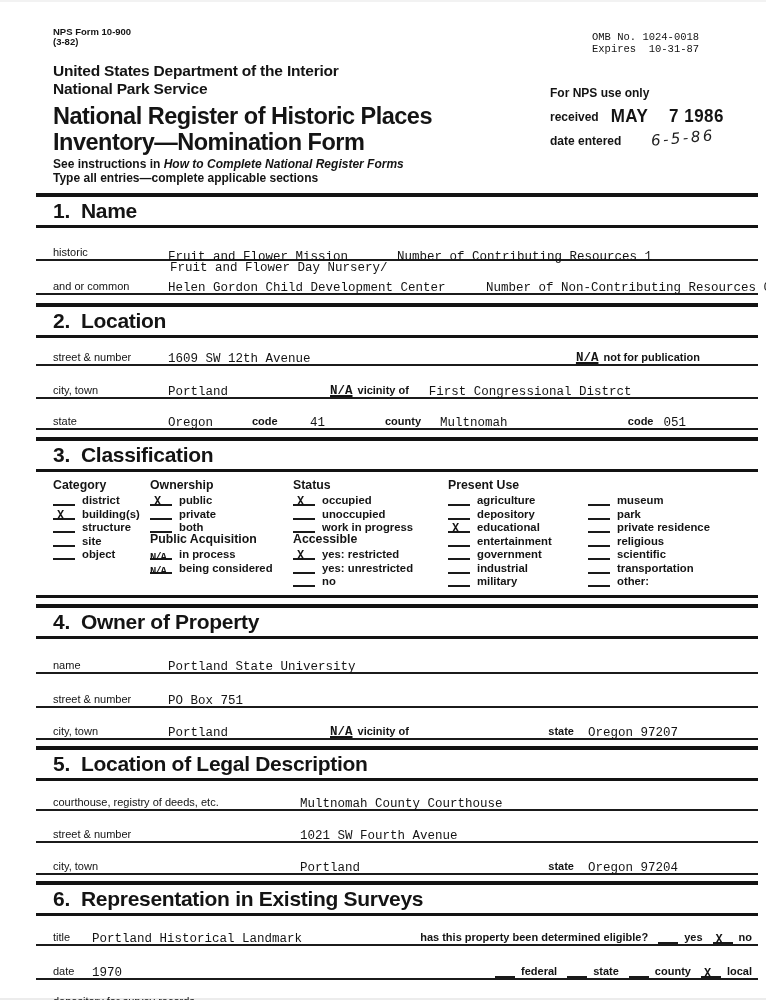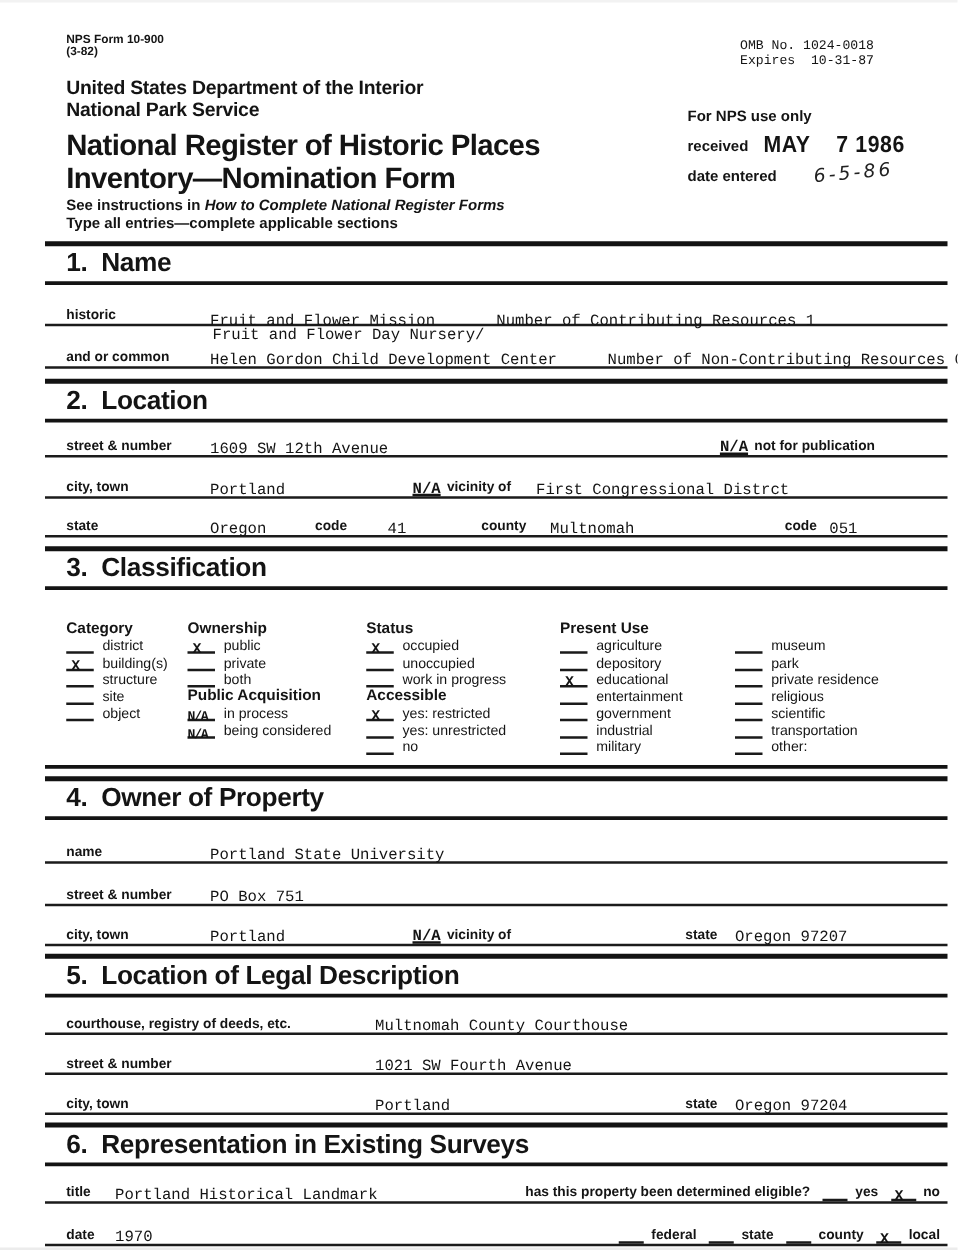--- a/index.html
+++ b/index.html
@@ -21,35 +21,35 @@
   .handwrite{font-family:"DejaVu Sans",sans-serif;font-style:italic;font-size:15px;font-weight:normal;margin-left:30px;letter-spacing:2.5px;transform:rotate(-5deg) translateY(-2px);display:inline-block;color:#222;}
   .instructions{left:53px;top:157px;font-size:12px;font-weight:bold;line-height:14px;}
   .instructions em{font-style:italic;}
   
   .sections{position:absolute;left:0;top:0;width:766px;padding-top:193px;}
   .bar{height:4px;background:#131313;margin:0 8px 0 36px;}
   .bar.thin{height:3px;}
   .sec-h{font-size:21px;font-weight:bold;line-height:24px;padding:2px 0 2px 53px;white-space:pre-wrap;letter-spacing:-0.3px;}
   .gap6{height:6px;} .gap7{height:7px;} .gap8{height:8px;}
   .frow{display:flex;align-items:flex-end;border-bottom:2px solid #1b1b1b;margin:0 8px 0 36px;}
-  .flabel{font-weight:bold;font-size:11px;padding-left:17px;flex:none;line-height:13px;}
+  .flabel{font-weight:normal;font-size:11px;padding-left:17px;flex:none;line-height:13px;}
   .lw115{width:115px;} .lw247{width:247px;} .lw230{width:230px;} .lw39{width:39px;}
   .fval{font-family:"Liberation Mono",monospace;font-size:12.5px;line-height:14px;white-space:pre;transform:translateY(2px);}
   .sink{transform:translateY(5px);}
   .w229{width:229px;flex:none;margin-top:33px;} .w162{width:162px;flex:none;} .w84{width:84px;flex:none;} .w75{width:75px;flex:none;}
   .fright{margin-left:auto;display:flex;align-items:flex-end;}
   .blabel{font-weight:bold;font-size:11px;line-height:13px;}
   .na-inline{font-family:"Liberation Mono",monospace;font-weight:bold;font-size:12.5px;line-height:13px;text-decoration:underline;text-decoration-thickness:2px;transform:translateY(1px);margin-right:5px;}
   .interline{margin-left:170px;font-family:"Liberation Mono",monospace;font-size:12.5px;height:15px;line-height:15px;white-space:pre;}
   .h17{height:17px;} .h26{height:26px;} .h28{height:28px;} .h29{height:29px;} .h30{height:30px;} .h31{height:31px;} .h32{height:32px;} .h33{height:33px;}
   
-  .ck-grid{display:grid;grid-template-columns:97px 143px 155px 140px auto;margin:17px 8px 0 53px;padding:7px 0 8px 0;}
+  .ck-grid{display:grid;grid-template-columns:97px 143px 155px 140px auto;margin:0 8px 0 53px;padding:7px 0 8px 0;}
   .ck-header{font-weight:bold;font-size:12.3px;height:13.5px;line-height:13px;white-space:nowrap;}
   .ck-item{display:flex;align-items:flex-end;height:13.5px;}
-  .ck-label{font-weight:normal;font-size:11.3px;line-height:12px;white-space:nowrap;}
+  .ck-label{font-weight:bold;font-size:11.3px;line-height:12px;white-space:nowrap;}
   .ck-mark{display:inline-block;width:22px;flex:none;border-bottom:2px solid #1a1a1a;height:9px;position:relative;margin-right:7px;}
   .ck-mark-text{position:absolute;left:4px;bottom:-4px;font-family:"Liberation Mono",monospace;font-weight:bold;font-size:12px;line-height:12px;}
   .ck-mark-text.na{left:0;bottom:-5px;font-size:10.5px;letter-spacing:-1px;}
   .mk{display:inline-block;width:20px;flex:none;border-bottom:2px solid #1a1a1a;height:8px;position:relative;margin:0 6px 0 10px;}
   .mk .ck-mark-text{left:3px;}
 </style>
 </head>
 <body>
 
 <div class="page">

